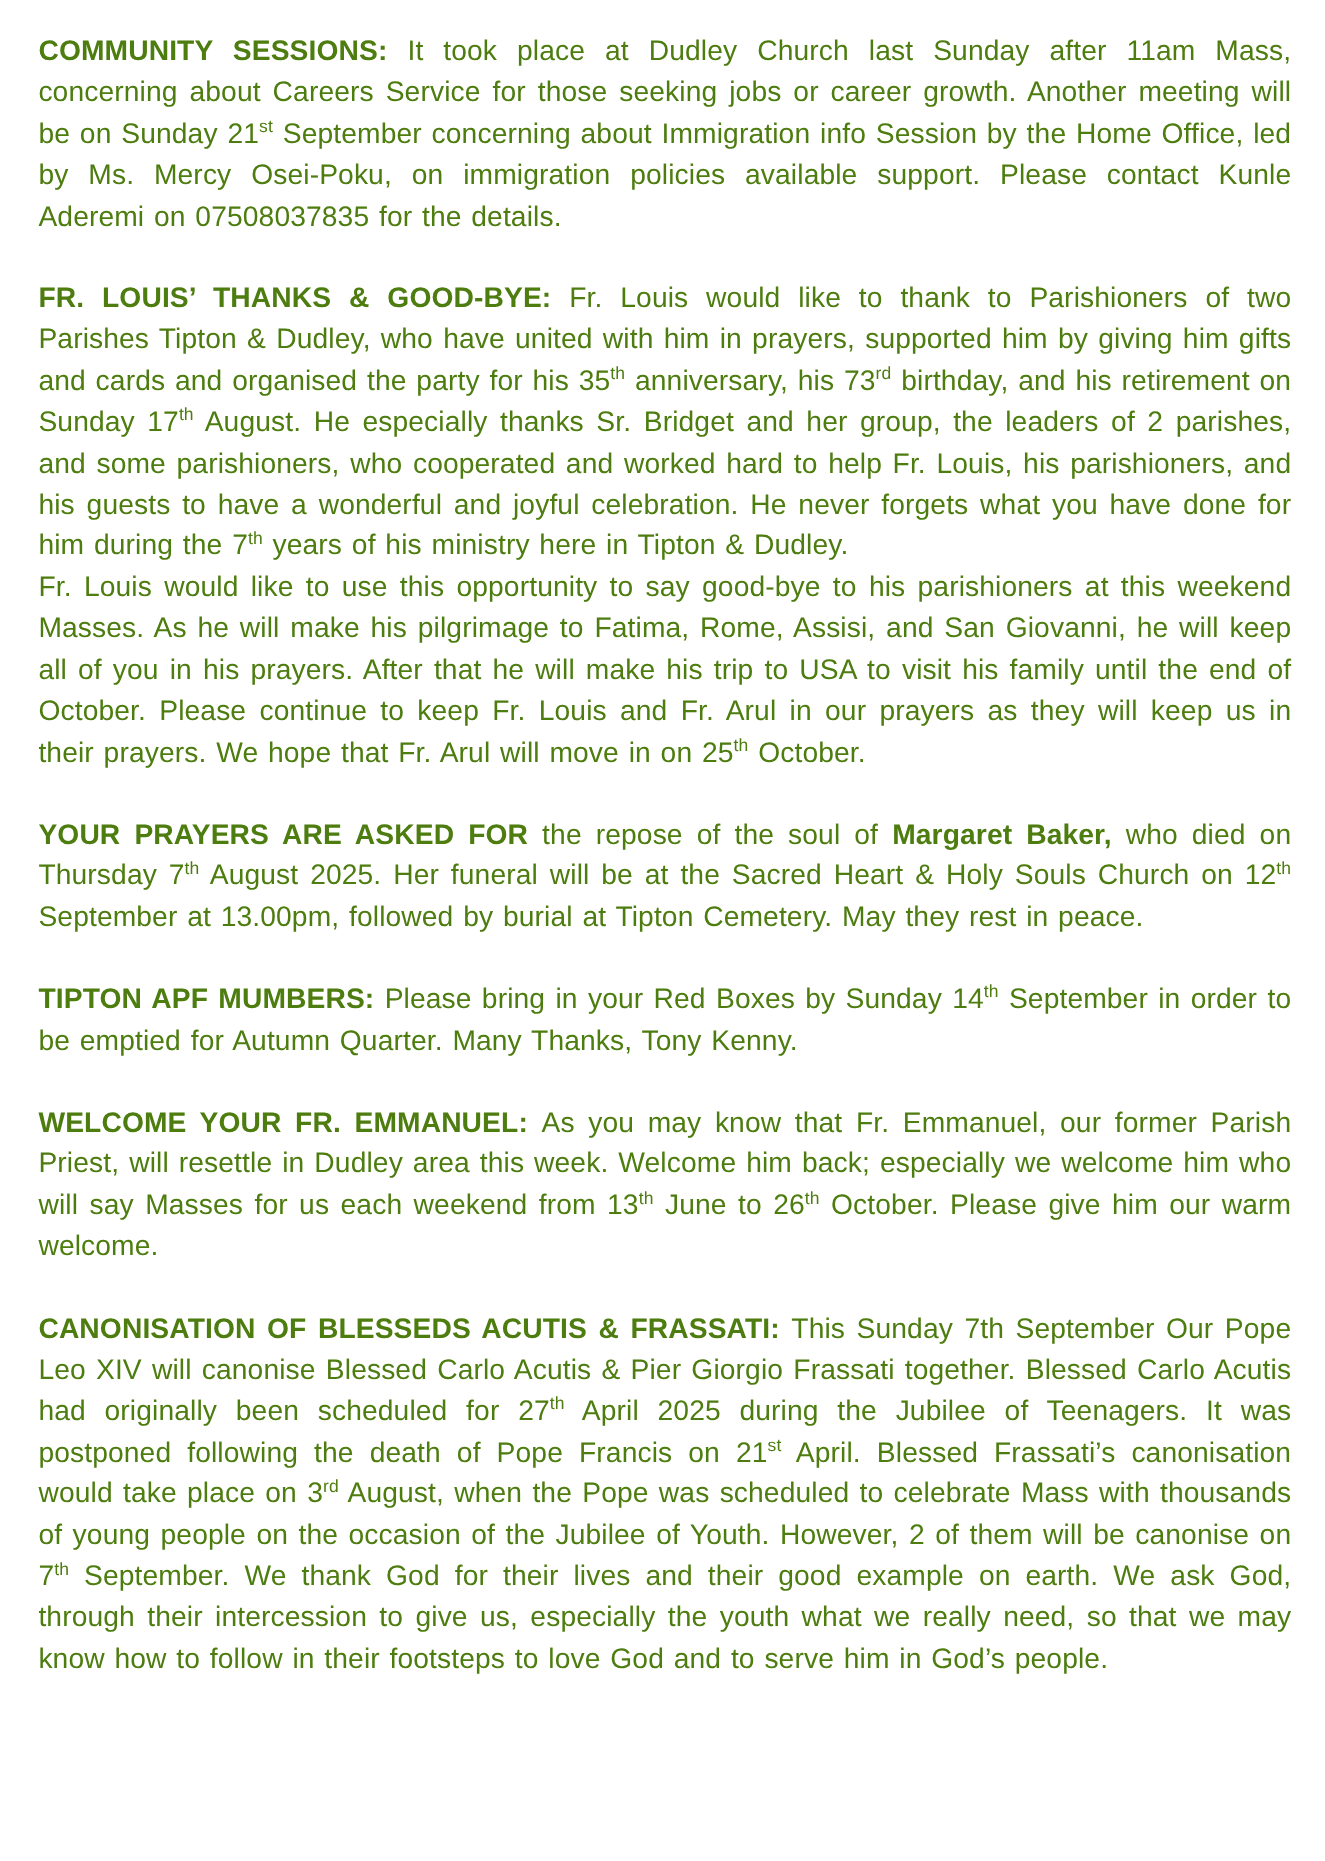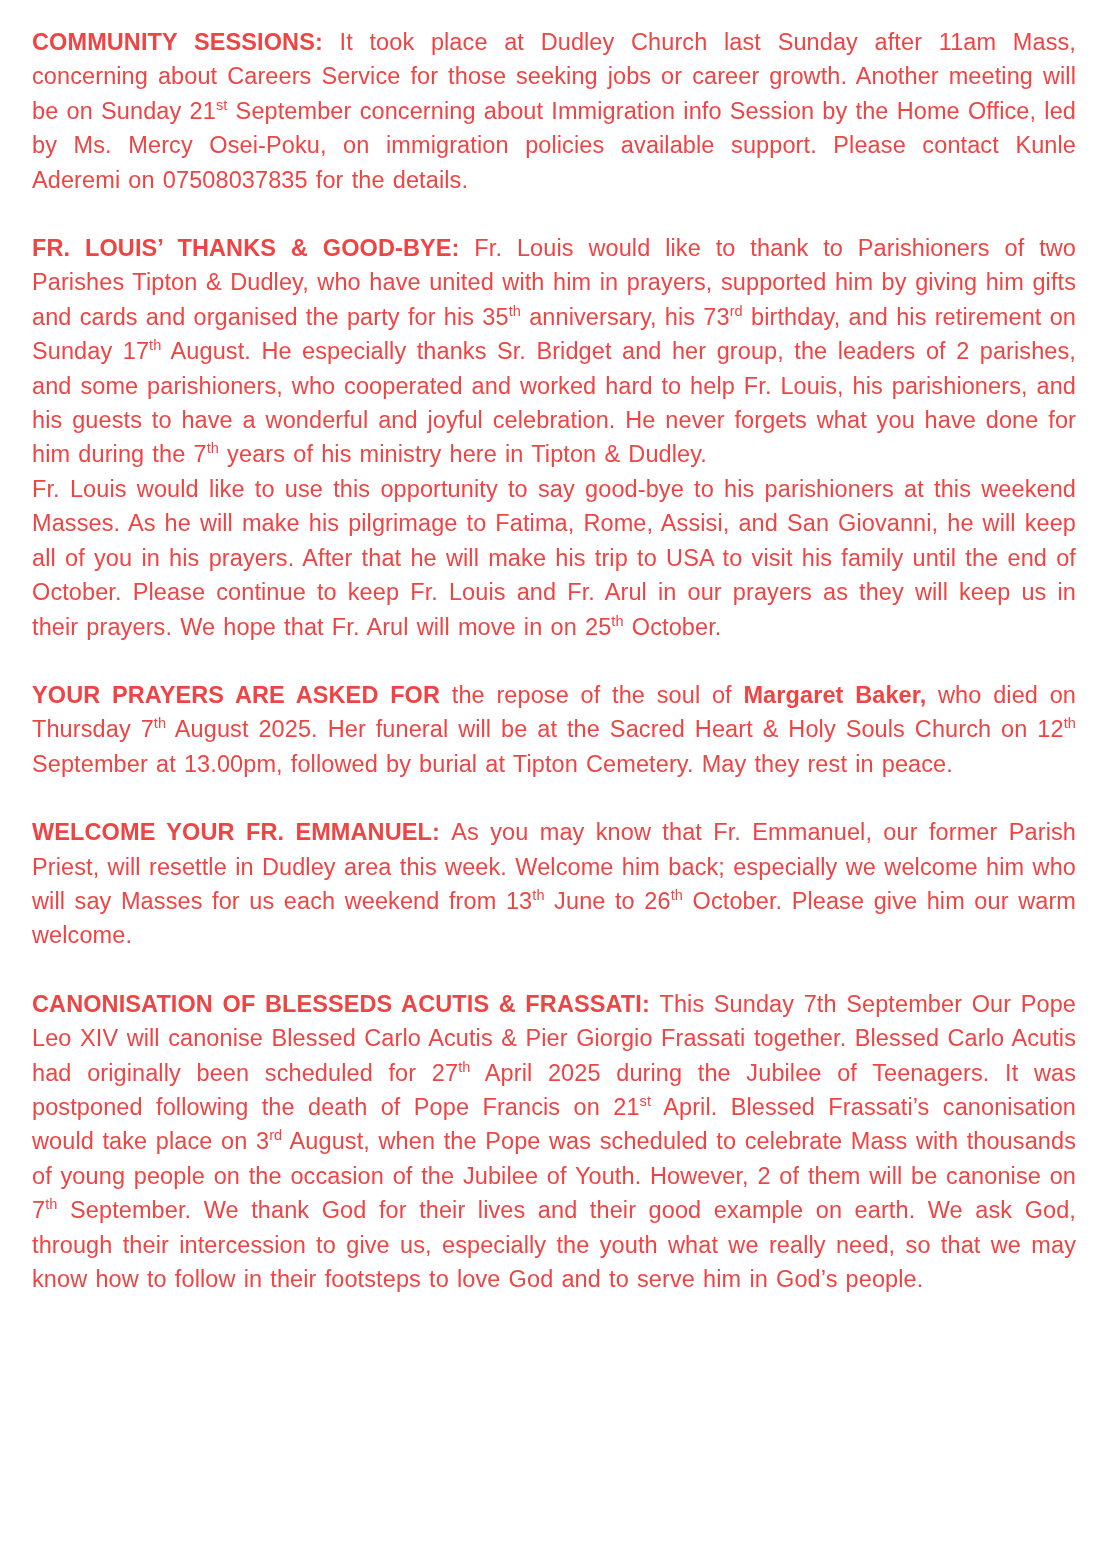--- a/index.html
+++ b/index.html
@@ -35,30 +35,33 @@
   }
   sup {
     font-size: 62%;
     line-height: 0;
     vertical-align: super;
   }
 </style>
 </head>
 <body>
 
-<article class="page" style="color: #ef4444; background: rgb(255, 255, 255);">
+<article class="page" style="color: #4d7c0f; background: rgb(255, 255, 255);">
   <section class="news-section">
       <div class="pline"><strong>COMMUNITY SESSIONS: </strong><span>It took place at Dudley Church last Sunday after 11am Mass, concerning about Careers Service for those seeking jobs or career growth. Another meeting will be on Sunday 21</span><sup>st</sup><span> September concerning about Immigration info Session by the Home Office, led by Ms. Mercy Osei-Poku, on immigration policies available support. Please contact Kunle Aderemi on 07508037835 for the details.</span></div>
     </section>
   <section class="news-section">
       <div class="pline"><strong>FR. LOUIS’ THANKS &amp; GOOD-BYE: </strong><span>Fr. Louis would like to thank to Parishioners of two Parishes Tipton &amp; Dudley, who have united with him in prayers, supported him by giving him gifts and cards and organised the party for his 35</span><sup>th</sup><span> anniversary, his 73</span><sup>rd</sup><span> birthday, and his retirement on Sunday 17</span><sup>th</sup><span> August. He especially thanks Sr. Bridget and her group, the leaders of 2 parishes, and some parishioners, who cooperated and worked hard to help Fr. Louis, his parishioners, and his guests to have a wonderful and joyful celebration. He never forgets what you have done for him during the 7</span><sup>th</sup><span> years of his ministry here in Tipton &amp; Dudley.</span></div>
       <div class="pline"><span>Fr. Louis would like to use this opportunity to say good-bye to his parishioners at this weekend Masses. As he will make his pilgrimage to Fatima, Rome, Assisi, and San Giovanni, he will keep all of you in his prayers. After that he will make his trip to USA to visit his family until the end of October. Please continue to keep Fr. Louis and Fr. Arul in our prayers as they will keep us in their prayers. We hope that Fr. Arul will move in on 25</span><sup>th</sup><span> October.</span></div>
     </section>
   <section class="news-section">
       <div class="pline"><strong>YOUR PRAYERS ARE ASKED FOR </strong><span>the repose of the soul of </span><strong>Margaret Baker,</strong><span> who died on Thursday 7</span><sup>th</sup><span> August 2025. Her funeral will be at the Sacred Heart &amp; Holy Souls Church on 12</span><sup>th</sup><span> September at 13.00pm, followed by burial at Tipton Cemetery. May they rest in peace.</span></div>
     </section>
   <section class="news-section">
+      <div class="pline"><strong>TIPTON APF MUMBERS: </strong><span>Please bring in your Red Boxes by Sunday 14</span><sup>th</sup><span> September in order to be emptied for Autumn Quarter. Many Thanks, Tony Kenny.</span></div>
+    </section>
+  <section class="news-section">
       <div class="pline"><strong>WELCOME YOUR FR. EMMANUEL: </strong><span>As you may know that Fr. Emmanuel, our former Parish Priest, will resettle in Dudley area this week. Welcome him back; especially we welcome him who will say Masses for us each weekend from 13</span><sup>th</sup><span> June to 26</span><sup>th</sup><span> October. Please give him our warm welcome.</span></div>
     </section>
   <section class="news-section">
       <div class="pline"><strong>CANONISATION OF BLESSEDS ACUTIS &amp; FRASSATI: </strong><span>This Sunday 7th September Our Pope Leo XIV will canonise Blessed Carlo Acutis &amp; Pier Giorgio Frassati together. Blessed Carlo Acutis had originally been scheduled for 27</span><sup>th</sup><span> April 2025 during the Jubilee of Teenagers. It was postponed following the death of Pope Francis on 21</span><sup>st</sup><span> April. Blessed Frassati’s canonisation would take place on 3</span><sup>rd</sup><span> August, when the Pope was scheduled to celebrate Mass with thousands of young people on the occasion of the Jubilee of Youth. However, 2 of them will be canonise on 7</span><sup>th</sup><span> September. We thank God for their lives and their good example on earth. We ask God, through their intercession to give us, especially the youth what we really need, so that we may know how to follow in their footsteps to love God and to serve him in God’s people.</span></div>
     </section>
 </article>
 
 </body></html>

